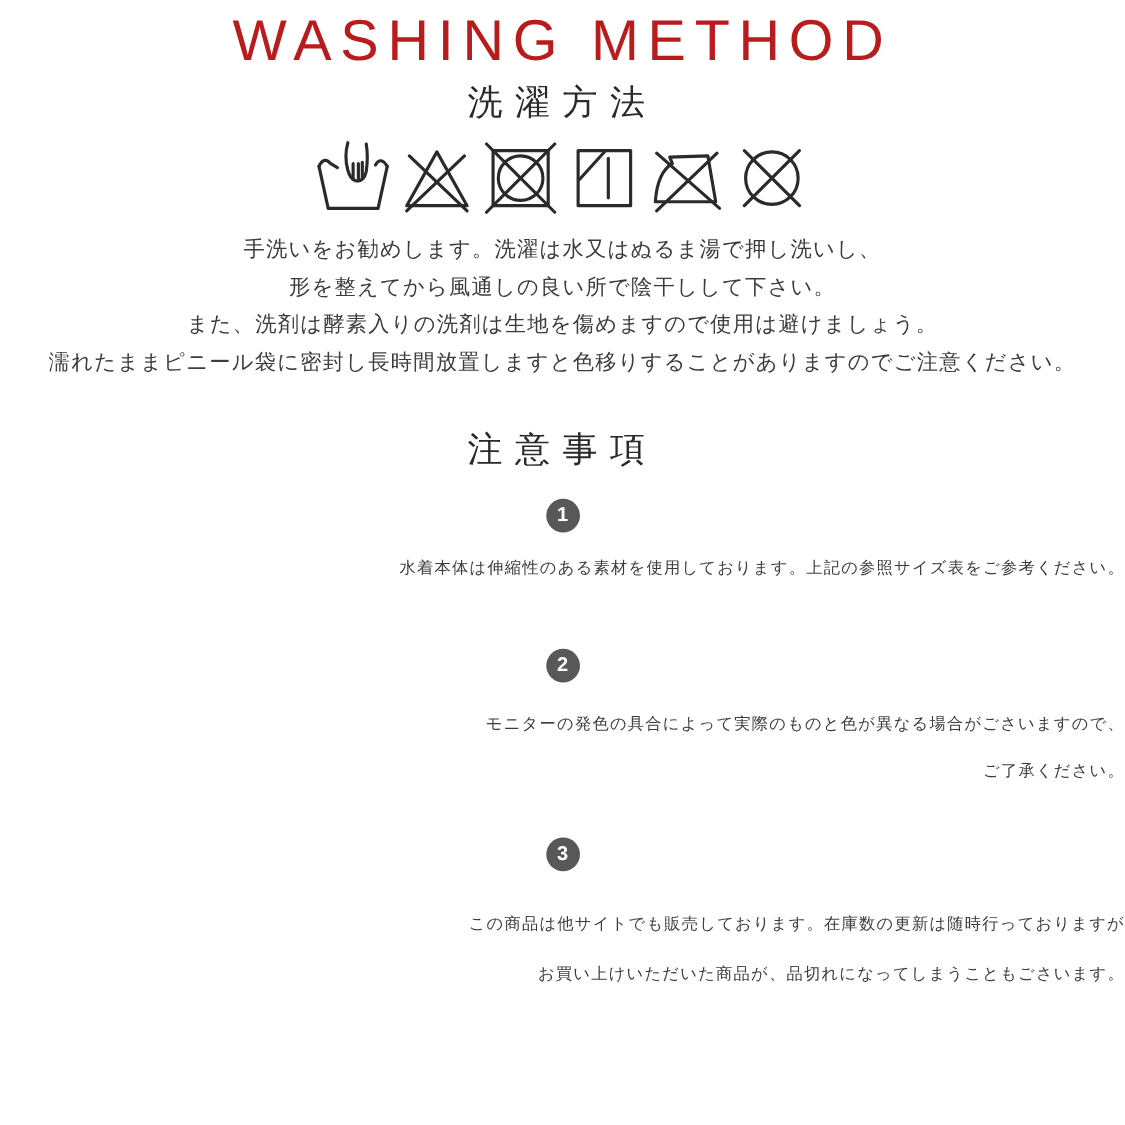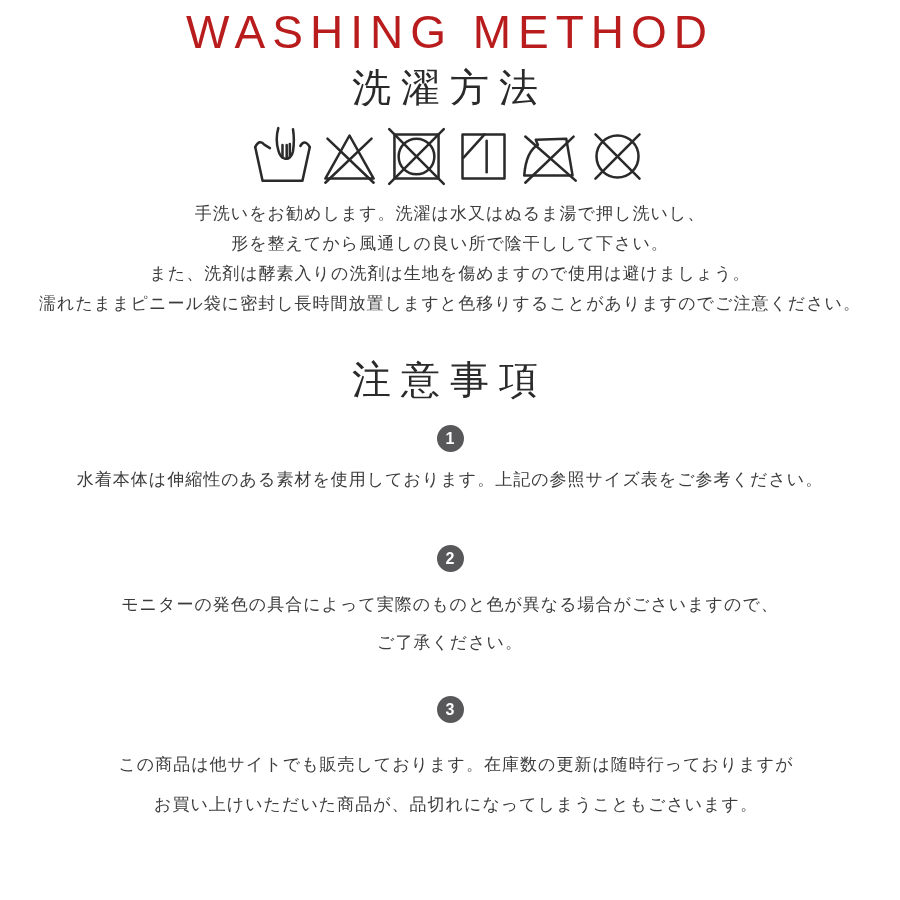--- a/index.html
+++ b/index.html
@@ -13,21 +13,21 @@
   .page { width: 900px; height: 900px; padding-top: 6px; text-align: center; }
 
   .title-en {
     font-size: 46px;
     letter-spacing: 7px;
     font-weight: 400;
     color: #b91c1c;
     line-height: 1.15;
   }
   .title-ja {
-    font-size: 39px;
+    font-size: 28px;
     letter-spacing: 10px;
     color: #2a2a2a;
     margin-top: 6px;
     line-height: 1.2;
   }
 
   .symbols-row {
     margin-top: 13px;
     display: flex;
     justify-content: center;
@@ -56,21 +56,21 @@
     font-size: 16px;
     font-weight: bold;
     line-height: 27px;
     text-align: center;
     display: inline-block;
   }
   .badge-wrap-1 { margin-top: 22px; }
   .badge-wrap-2 { margin-top: 50px; }
   .badge-wrap-3 { margin-top: 34px; }
 
-  .item-text { font-size: 17px; letter-spacing: 1px; color: #3c3c3c; }
+  .item-text { font-size: 13px; letter-spacing: 1px; color: #3c3c3c; text-align: right; }
   .item-text-1 { margin-top: 12px; }
   .item-text-1 p { line-height: 31px; }
   .item-text-2 { margin-top: 14px; }
   .item-text-2 p { line-height: 38px; }
   .item-text-3 { margin-top: 22px; }
   .item-text-3 p { line-height: 40px; padding-left: 12px; }
 </style>
 </head>
 <body>
 

